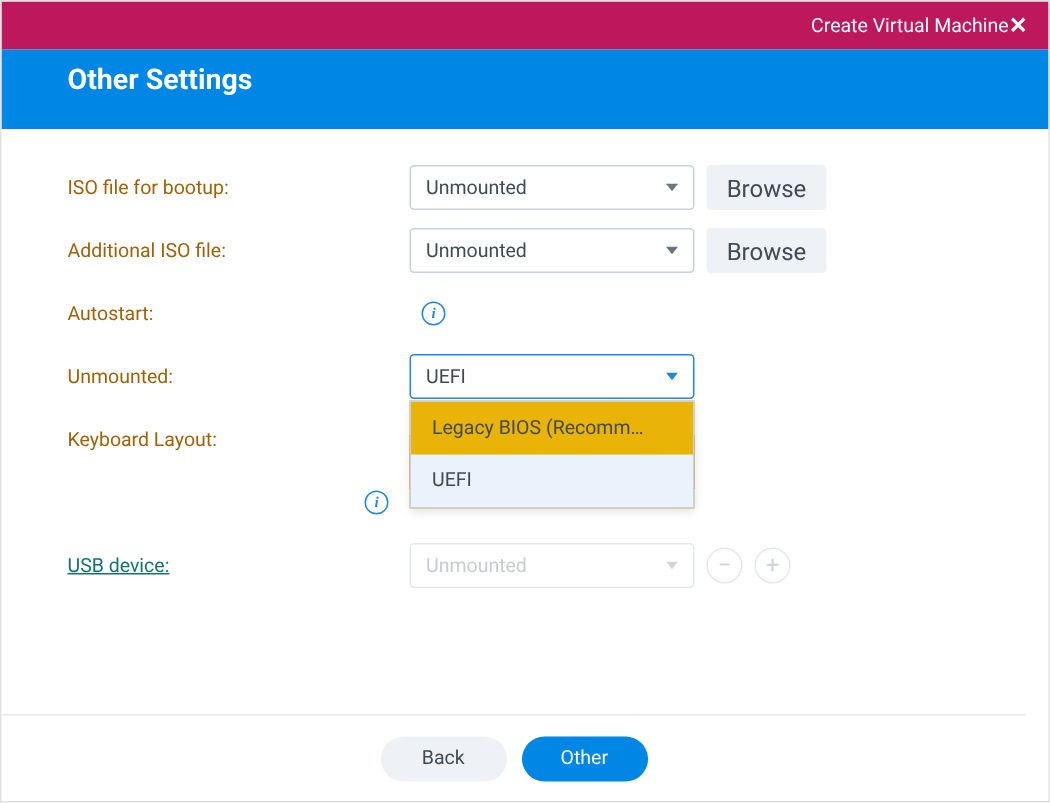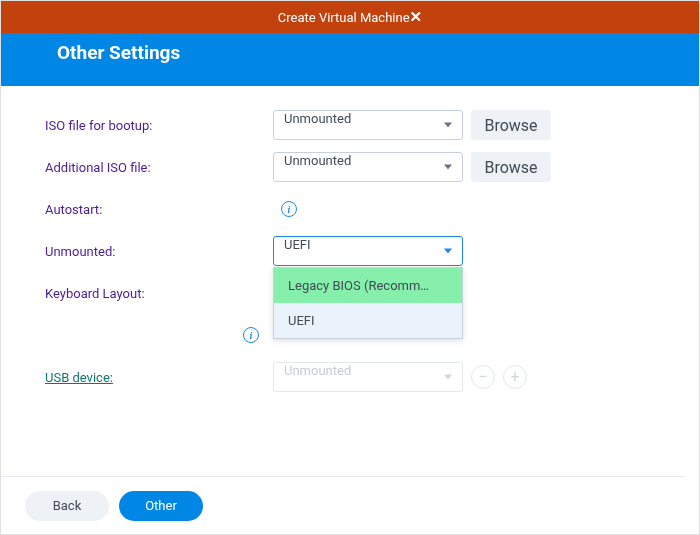--- a/index.html
+++ b/index.html
@@ -1,38 +1,38 @@
 <!DOCTYPE html>
 <html><head>
 <meta charset="utf-8">
 <style>
   * { box-sizing: border-box; margin: 0; padding: 0; font-family: -apple-system, BlinkMacSystemFont, "Segoe UI", Roboto, sans-serif; }
   body { background: #fff; width: 700px; height: 535px; position: relative; border: 1px solid #e0e0e0; overflow: hidden; }
-  .titlebar { background: #c2410c; color: #fff; height: 32px; display: flex; align-items: center; padding: 16px 14px; font-size: 13px; font-weight: 400; justify-content: center; }
+  .titlebar { background: #be185d; color: #fff; height: 32px; display: flex; align-items: center; padding: 16px 14px; font-size: 13px; font-weight: 400; justify-content: flex-end; }
   .titlebar .close { font-size: 15px; cursor: pointer; font-weight: bold; }
-  .subtitle { background: #0086E5; color: #fff; padding: 8px 44px 22px 56px; font-size: 19px; font-weight: 700; }
+  .subtitle { background: #0086E5; color: #fff; padding: 8px 44px 22px 44px; font-size: 19px; font-weight: 700; }
   .content { padding: 24px 44px 0 44px; }
   .row { display: flex; align-items: center; margin-bottom: 12px; min-height: 30px; }
-  .label { width: 228px; font-size: 13px; color: #4c1d95; flex-shrink: 0; }
+  .label { width: 228px; font-size: 13px; color: #a16207; flex-shrink: 0; }
   .label.disabled { color: #0f766e; text-decoration: underline; }
-  .select { position: relative; width: 190px; height: 30px; border: 1px solid #C8D1DB; background: #fff; display: flex; align-items: flex-start; padding: 0 10px; font-size: 13px; color: #414B55; border-radius: 3px; cursor: pointer; }
+  .select { position: relative; width: 190px; height: 30px; border: 1px solid #C8D1DB; background: #fff; display: flex; align-items: center; padding: 0 10px; font-size: 13px; color: #414B55; border-radius: 3px; cursor: pointer; }
   .select .caret { position: absolute; right: 10px; top: 50%; transform: translateY(-50%); width: 0; height: 0; border-left: 4px solid transparent; border-right: 4px solid transparent; border-top: 5px solid #6b7580; }
   .select.open { border: 1px solid #1E88E5; }
   .select.open .caret { border-top-color: #1E88E5; }
   .select.disabled { color: #c6ccd2; background: #fff; border-color: #e3e8ed; cursor: default; }
   .select.disabled .caret { border-top-color: #d0d6dd; }
   .btn-browse { margin-left: 8px; height: 30px; width: 80px; background: #EEF1F5; border: none; border-radius: 3px; font-size: 16px; color: #414B55; cursor: pointer; }
   .info { margin-left: 8px; width: 16px; height: 16px; border-radius: 50%; border: 1px solid #1E88E5; display: inline-flex; align-items: center; justify-content: center; font-size: 10px; color: #1E88E5; font-weight: bold; font-style: italic; font-family: serif; cursor: pointer; }
   .circle-btn { margin-left: 8px; width: 24px; height: 24px; border-radius: 50%; border: 1px solid #e3e8ed; background: #fff; color: #d0d6dd; font-size: 16px; display: inline-flex; align-items: center; justify-content: center; cursor: default; line-height: 1; }
   .dropdown-wrap { position: relative; }
-  .dropdown-panel { position: absolute; top: 31px; left: 0; width: 190px; border: 1px solid #C8D1DB; background: #86efac; box-shadow: 0 2px 6px rgba(0,0,0,0.12); z-index: 10; }
+  .dropdown-panel { position: absolute; top: 31px; left: 0; width: 190px; border: 1px solid #C8D1DB; background: #eab308; box-shadow: 0 2px 6px rgba(0,0,0,0.12); z-index: 10; }
   .dropdown-item { padding: 10px 14px; font-size: 13px; color: #414B55; cursor: pointer; white-space: nowrap; overflow: hidden; text-overflow: ellipsis; }
   .dropdown-item.hover { background: #EAF2FB; }
   .highlight-box { position: absolute; border: 3px solid #FF0000; pointer-events: none; }
-  .footer { position: absolute; bottom: 0; left: 0; right: 15px; height: 58px; border-top: 1px solid #E5E9ED; display: flex; align-items: center; justify-content: flex-start; padding: 0 24px; gap: 10px; }
+  .footer { position: absolute; bottom: 0; left: 0; right: 15px; height: 58px; border-top: 1px solid #E5E9ED; display: flex; align-items: center; justify-content: center; padding: 0 24px; gap: 10px; }
   .btn { height: 30px; min-width: 84px; border-radius: 15px; font-size: 13px; border: none; cursor: pointer; padding: 0 20px; }
   .btn-back { background: #EEF1F5; color: #414B55; }
   .btn-next { background: #0086E5; color: #fff; }
 </style>
 </head>
 <body>
 
 <div class="titlebar">
   <span>Create Virtual Machine</span>
   <span class="close">✕</span>

